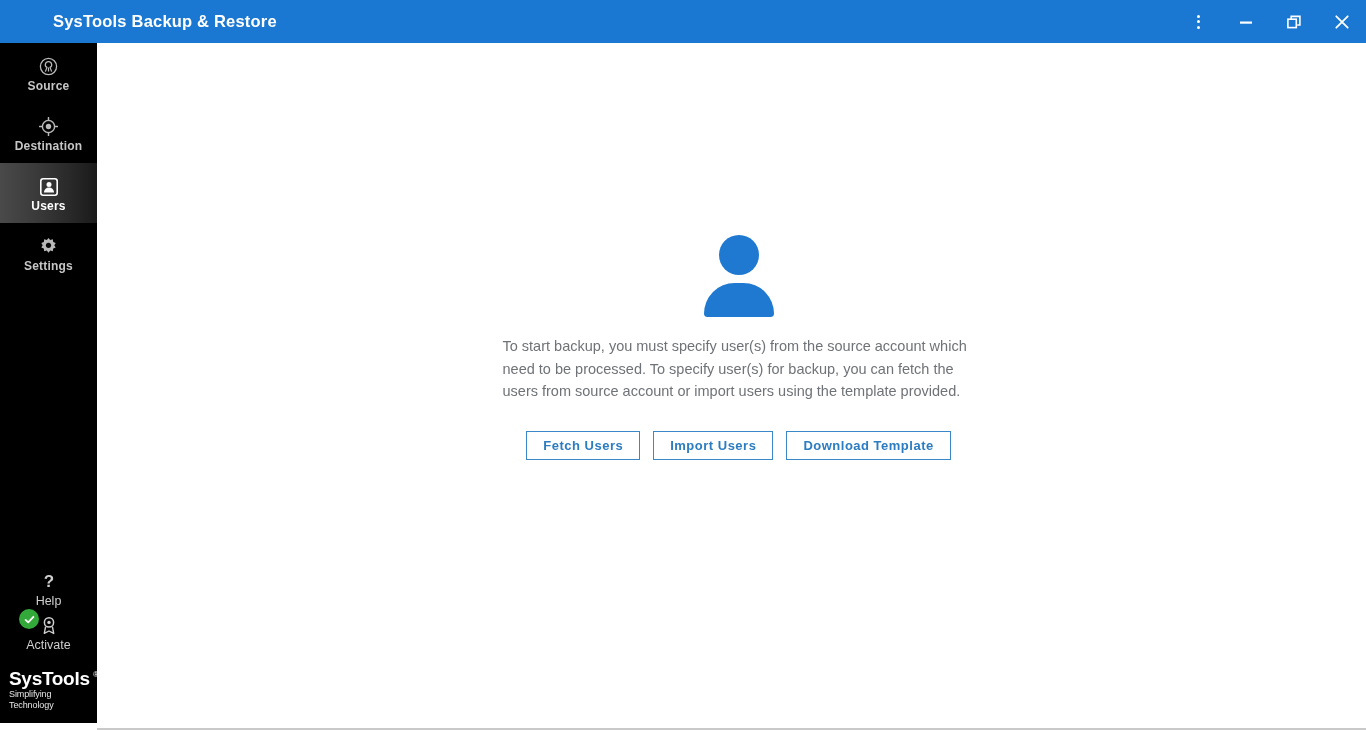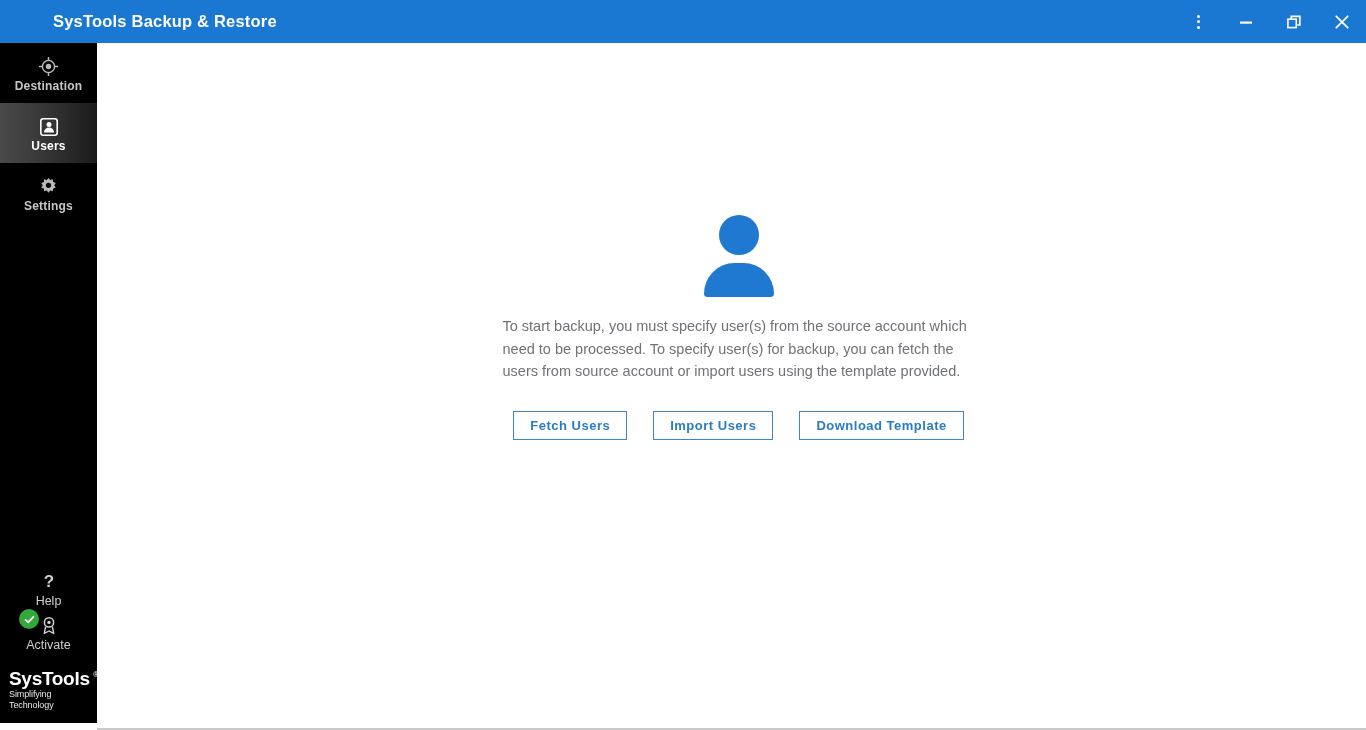--- a/index.html
+++ b/index.html
@@ -150,21 +150,21 @@
 
   
   .main {
     position:absolute;
     top:43px; left:97px;
     width:1269px; height:685px;
     background:#ffffff;
   }
   .empty-state {
     position:absolute;
-    top:172px; left:0; right:0;
+    top:192px; left:0; right:0;
     display:flex; flex-direction:column; align-items:center;margin-left:14px;
   }
   .user-glyph {
     position:relative;
     width:70px; height:78px;
     margin-bottom:22px;
   }
   .user-glyph .head {
     position:absolute; left:15px; top:0;
     width:40px; height:40px;
@@ -180,21 +180,21 @@
   .desc {
     width:472px;
     text-align:left;
     font-size:14.5px;
     line-height:22.5px;
     color:#6f7277;
   }
   .btn-row {
     margin-top:28px;
     display:flex;
-    gap:26px;
+    gap:13px;
   }
   .obtn {
     height:29px;
     padding:0 16px;
     border:1px solid #3a88c8;
     background:#ffffff;
     color:#2b7cc0;
     font-size:13px;
     font-weight:bold;
     letter-spacing:0.5px;
@@ -255,20 +255,29 @@
       </div>
 
     </div>
   </div>
 
   <div class="sidebar">
 
     <div class="nav-top">
 
 
+      <div class="nav-item">
+        <span class="ico">
+          <svg width="19" height="19" viewBox="0 0 19 19">
+            <circle cx="9.5" cy="9.5" r="8.1" fill="none" stroke="currentColor" stroke-width="1.3"></circle>
+            <path d="M9.5 4.6 a3.1 3.1 0 0 1 1.6 5.8 L12.6 14.6 M9.5 4.6 a3.1 3.1 0 0 0 -1.6 5.8 L6.4 14.6 M9.5 10.6 V14.6" fill="none" stroke="currentColor" stroke-width="1.25"></path>
+          </svg>
+        </span>
+        <span class="lbl">Source</span>
+      </div>
 
       <div class="nav-item">
         <span class="ico">
           <svg width="19" height="19" viewBox="0 0 19 19">
             <circle cx="9.5" cy="9.5" r="6.1" fill="none" stroke="currentColor" stroke-width="1.4"></circle>
             <circle cx="9.5" cy="9.5" r="2.7" fill="currentColor"></circle>
             <path d="M9.5 0.6 V3.4 M9.5 15.6 V18.4 M0.6 9.5 H3.4 M15.6 9.5 H18.4" stroke="currentColor" stroke-width="1.5" stroke-linecap="round"></path>
           </svg>
         </span>
         <span class="lbl">Destination</span>

